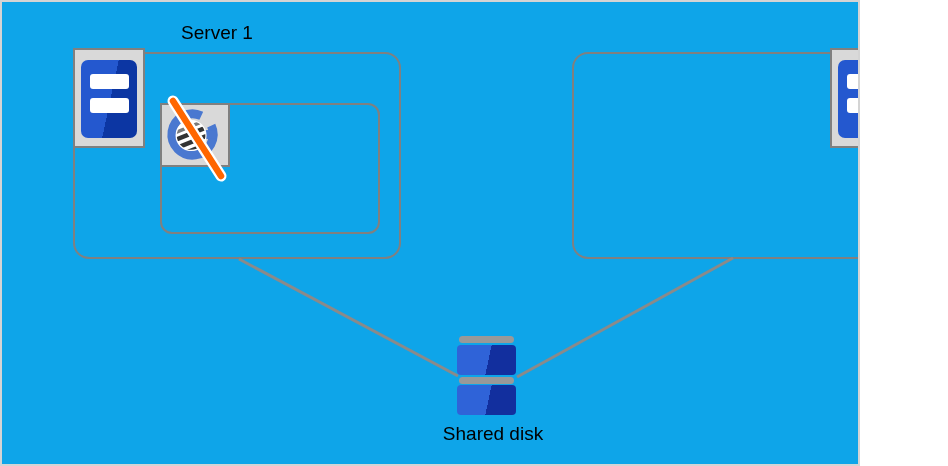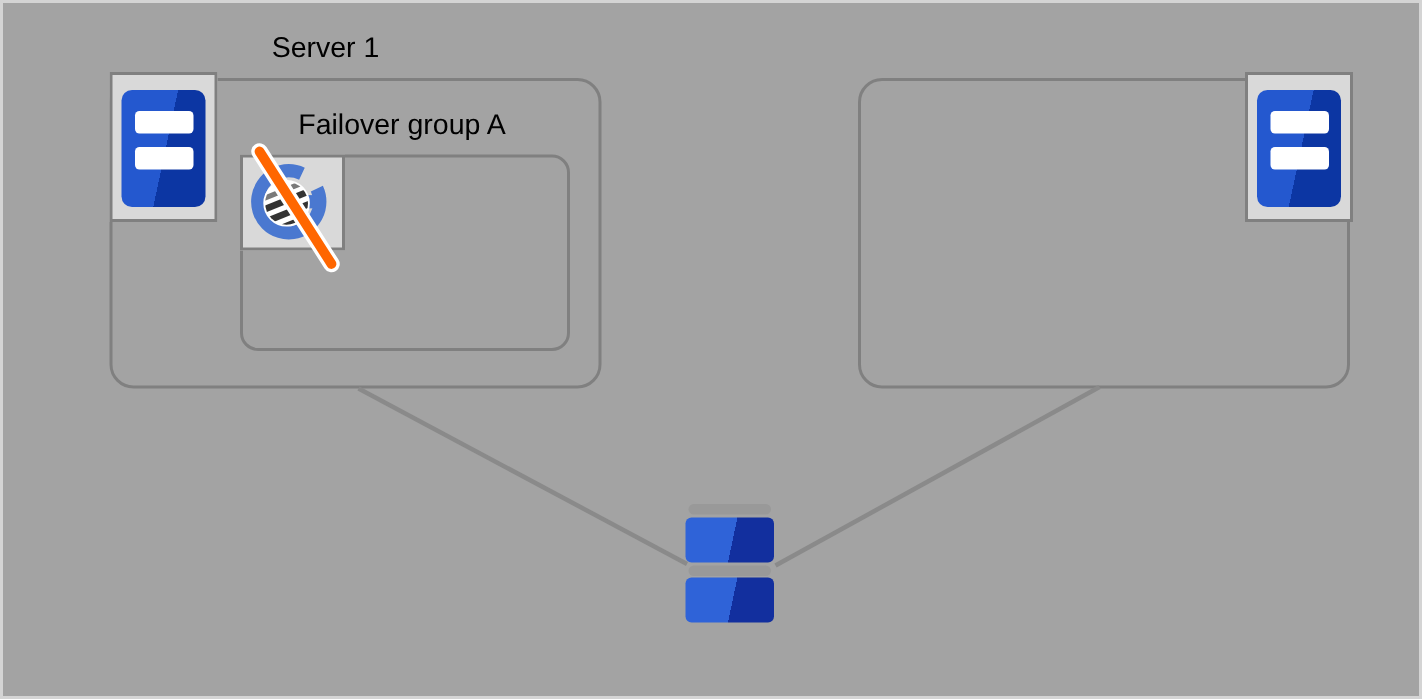--- a/index.html
+++ b/index.html
@@ -3,25 +3,25 @@
 <meta charset="utf-8">
 <style>
   html, body {
     margin: 0;
     padding: 0;
     background: #ffffff;
     font-family: "Liberation Sans", "DejaVu Sans", sans-serif;
   }
   .canvas {
     position: relative;
-    width: 948px;
+    width: 860px;
     height: 466px;
     box-sizing: border-box;
     border: 2px solid var(--canvas-border, #d4d4d4);
-    background: #a3a3a3;
+    background: #0ea5e9;
     overflow: hidden;
   }
   .label {
     position: absolute;
     font-size: 19px;
     color: var(--text-color, #000000);
     text-align: center;
     white-space: nowrap;
   }
   .lbl-server1  { left: 115px; top: 20px; width: 200px; }
@@ -140,21 +140,20 @@
 
   <div class="label lbl-server1">Server 1</div>
   <div class="node-box box-server1"></div>
   <div class="server-icon-panel panel-s1">
     <div class="server-body">
       <div class="server-slot slot-1"></div>
       <div class="server-slot slot-2"></div>
     </div>
   </div>
 
-  <div class="label lbl-failover">Failover group A</div>
   <div class="node-box box-failover"></div>
 
   <div class="app-icon-square">
     <svg width="65" height="59" viewBox="0 0 66 58">
       <defs>
         <clipPath id="sphereClip">
           <circle cx="29.5" cy="30" r="14.5"></circle>
         </clipPath>
       </defs>
 
@@ -184,14 +183,15 @@
       <div class="server-slot slot-2"></div>
     </div>
   </div>
 
   <div class="disk-stack">
     <div class="disk-cap cap-1"></div>
     <div class="disk-body body-1"></div>
     <div class="disk-cap cap-2"></div>
     <div class="disk-body body-2"></div>
   </div>
+  <div class="label lbl-disk">Shared disk</div>
 
 </div>
 
 </body></html>

